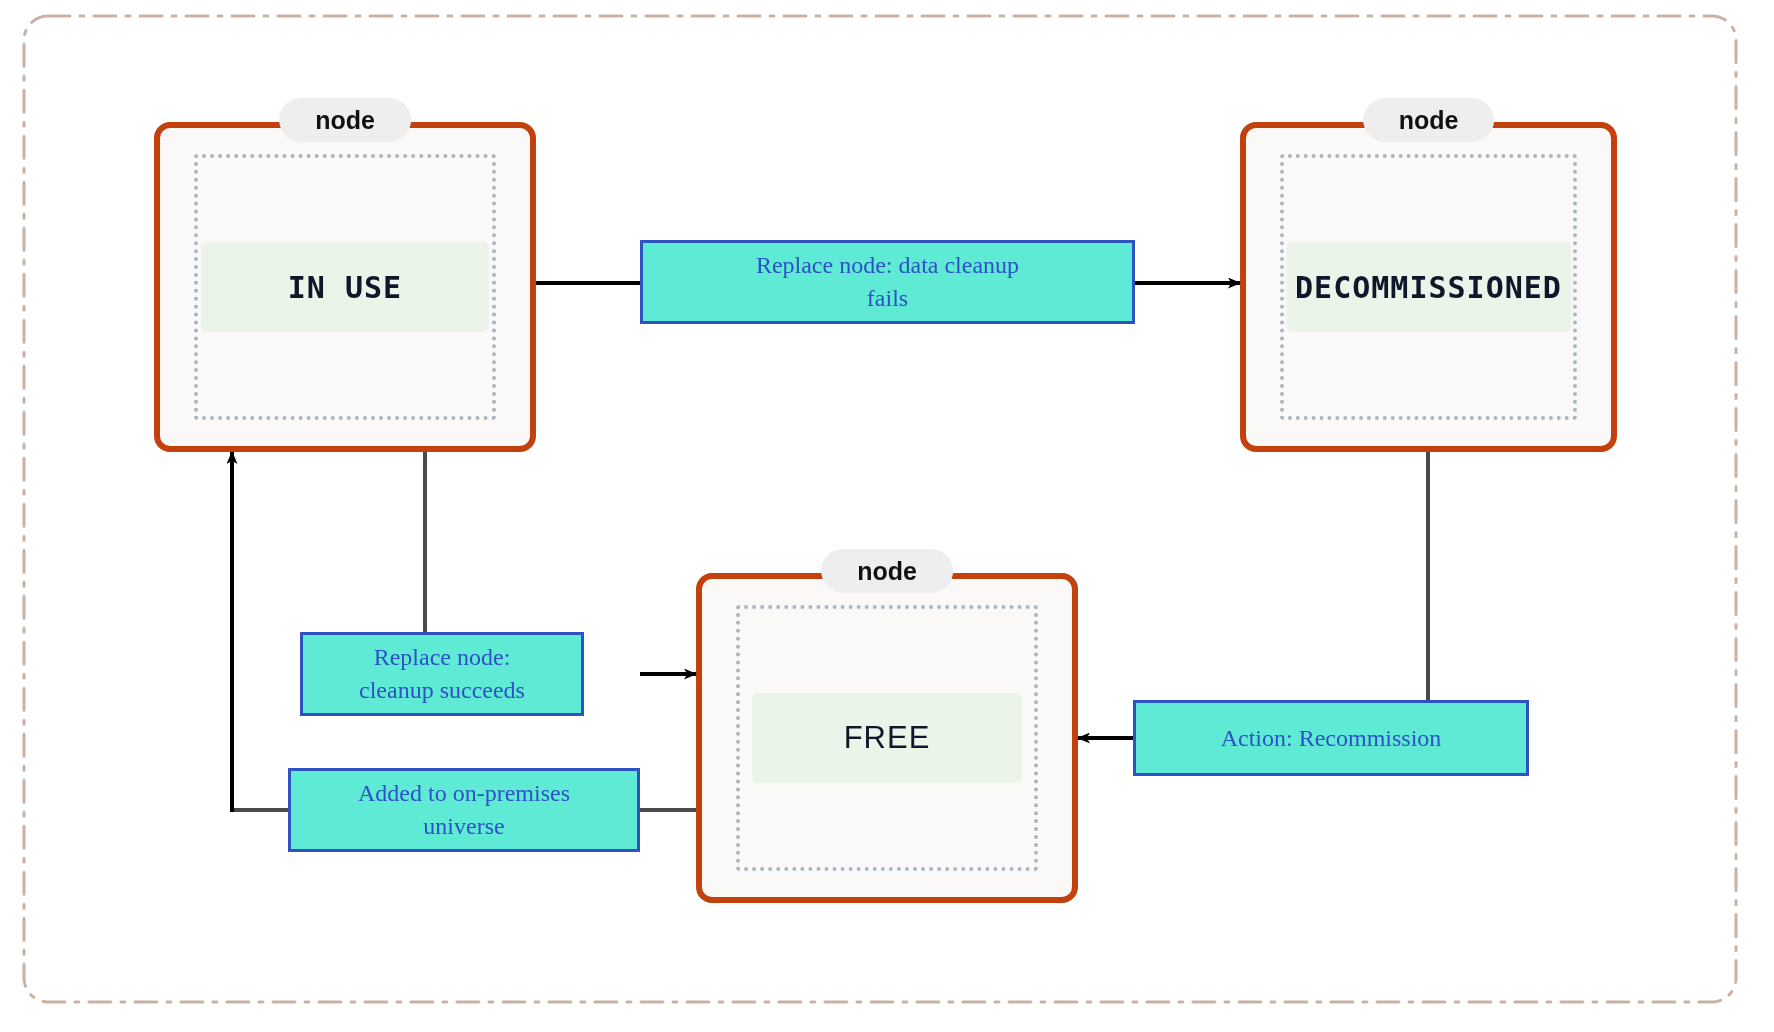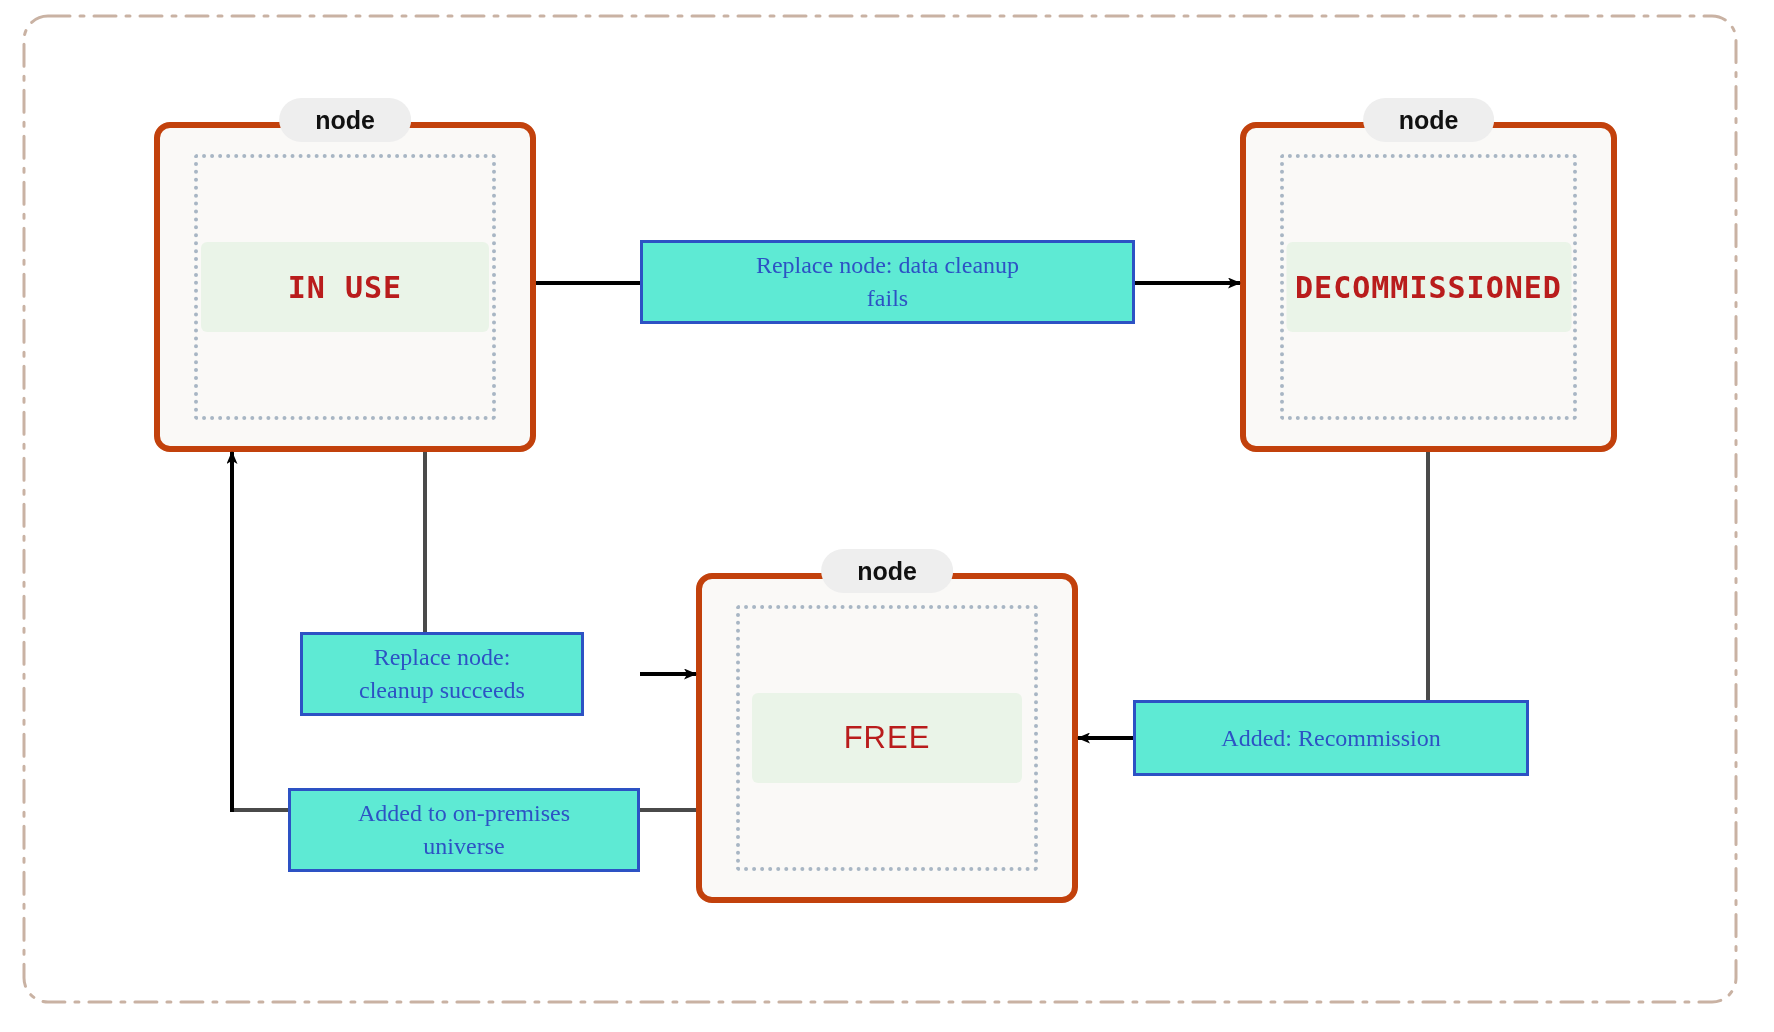--- a/index.html
+++ b/index.html
@@ -67,21 +67,21 @@
   .state-box {
     position: absolute;
     left: 50%;
     top: 50%;
     transform: translate(-50%, -50%);
     background: #eaf4e8;
     border-radius: 6px;
     display: flex;
     align-items: center;
     justify-content: center;
-    color: #b91c1c;
+    color: #0f172a;
     box-sizing: border-box;
   }
   .state-mono {
     font-family: "DejaVu Sans Mono", "Liberation Mono", monospace;
     font-weight: bold;
     font-size: 30px;
     letter-spacing: 1px;
   }
   .state-sans {
     font-family: "Liberation Sans", sans-serif;
@@ -153,21 +153,20 @@
     left: 300px;
     top: 632px;
     width: 284px;
     height: 84px;
   }
   #lbl-added-onprem {
     left: 288px;
     top: 768px;
     width: 352px;
     height: 84px;
-    margin-top: 20px;
   }
   #lbl-recommission {
     left: 1133px;
     top: 700px;
     width: 396px;
     height: 76px;
   }
 
   
   #edges-svg {
@@ -240,15 +239,15 @@
 
   <div class="edge-label" id="lbl-cleanup-fails">Replace node: data cleanup
 fails</div>
 
   <div class="edge-label" id="lbl-cleanup-succeeds">Replace node:
 cleanup succeeds</div>
 
   <div class="edge-label" id="lbl-added-onprem">Added to on-premises
 universe</div>
 
-  <div class="edge-label" id="lbl-recommission">Added: Recommission</div>
+  <div class="edge-label" id="lbl-recommission">Action: Recommission</div>
 
 </div>
 
 </body></html>

